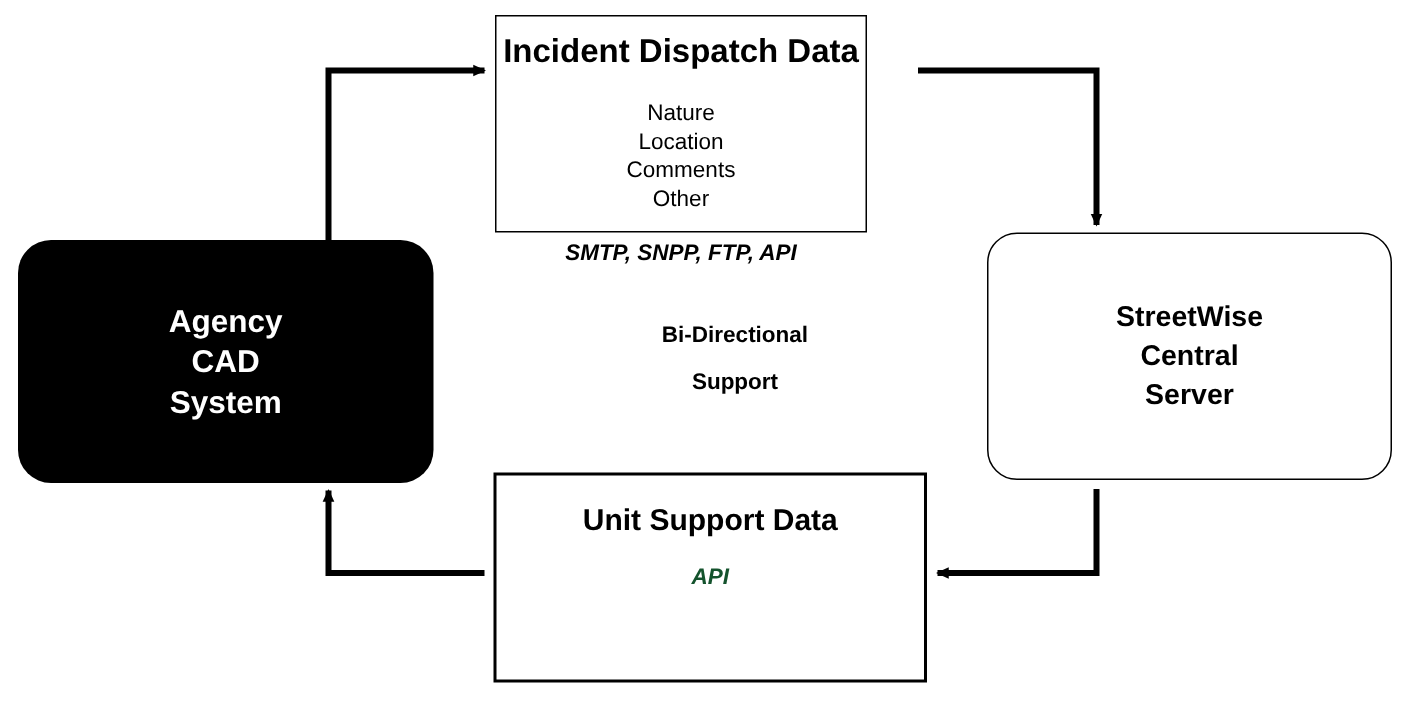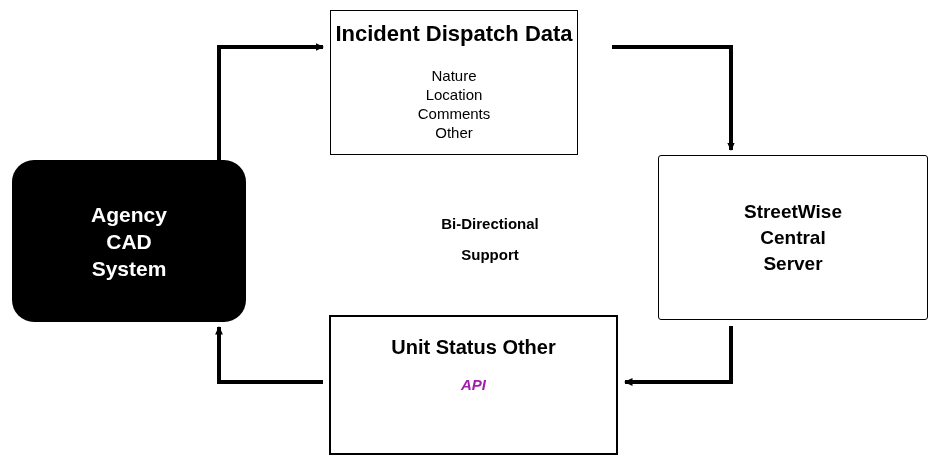--- a/index.html
+++ b/index.html
@@ -29,21 +29,21 @@
     flex-direction: column;
     align-items: center;
     justify-content: flex-start;
     text-align: center;
   }
 
   
   #node-cad {
     left: 12px;
     top: 160px;
-    width: 234px;
+    width: 277px;
     height: 162px;
     background: #000000;
     border-radius: 22px;
     justify-content: center;
     color: #ffffff;
   }
   #node-cad .title {
     font-size: 21px;
     font-weight: bold;
     line-height: 27px;
@@ -83,21 +83,21 @@
   }
 
   
   #node-server {
     left: 658px;
     top: 155px;
     width: 270px;
     height: 165px;
     background: #ffffff;
     border: 1.5px solid #000000;
-    border-radius: 3px;
+    border-radius: 20px;
     justify-content: center;
   }
   #node-server .title {
     font-size: 19px;
     font-weight: bold;
     line-height: 26px;
     color: #000000;
     white-space: pre-line;
   }
 
@@ -121,21 +121,21 @@
     font-size: 15px;
     line-height: 19px;
     color: #000000;
     margin-top: 2px;
     white-space: pre-line;
   }
   #node-unit .proto {
     font-size: 15px;
     font-weight: bold;
     font-style: italic;
-    color: #a21caf;
+    color: #14532d;
     margin-top: 16px;
   }
 
   
   #caption-bidirectional {
     position: absolute;
     left: 350px;
     top: 208px;
     width: 280px;
     text-align: center;
@@ -181,29 +181,30 @@
 CAD
 System</div>
   </div>
 
   <div class="node" id="node-incident">
     <div class="title">Incident Dispatch Data</div>
     <div class="lines">Nature
 Location
 Comments
 Other</div>
+    <div class="proto">SMTP, SNPP, FTP, API</div>
   </div>
 
   <div class="node" id="node-server">
     <div class="title">StreetWise
 Central
 Server</div>
   </div>
 
   <div class="node" id="node-unit">
-    <div class="title">Unit Status Other</div>
+    <div class="title">Unit Support Data</div>
     <div class="proto">API</div>
   </div>
 
   <div id="caption-bidirectional">Bi-Directional
 Support</div>
 
 </div>
 
 </body></html>

